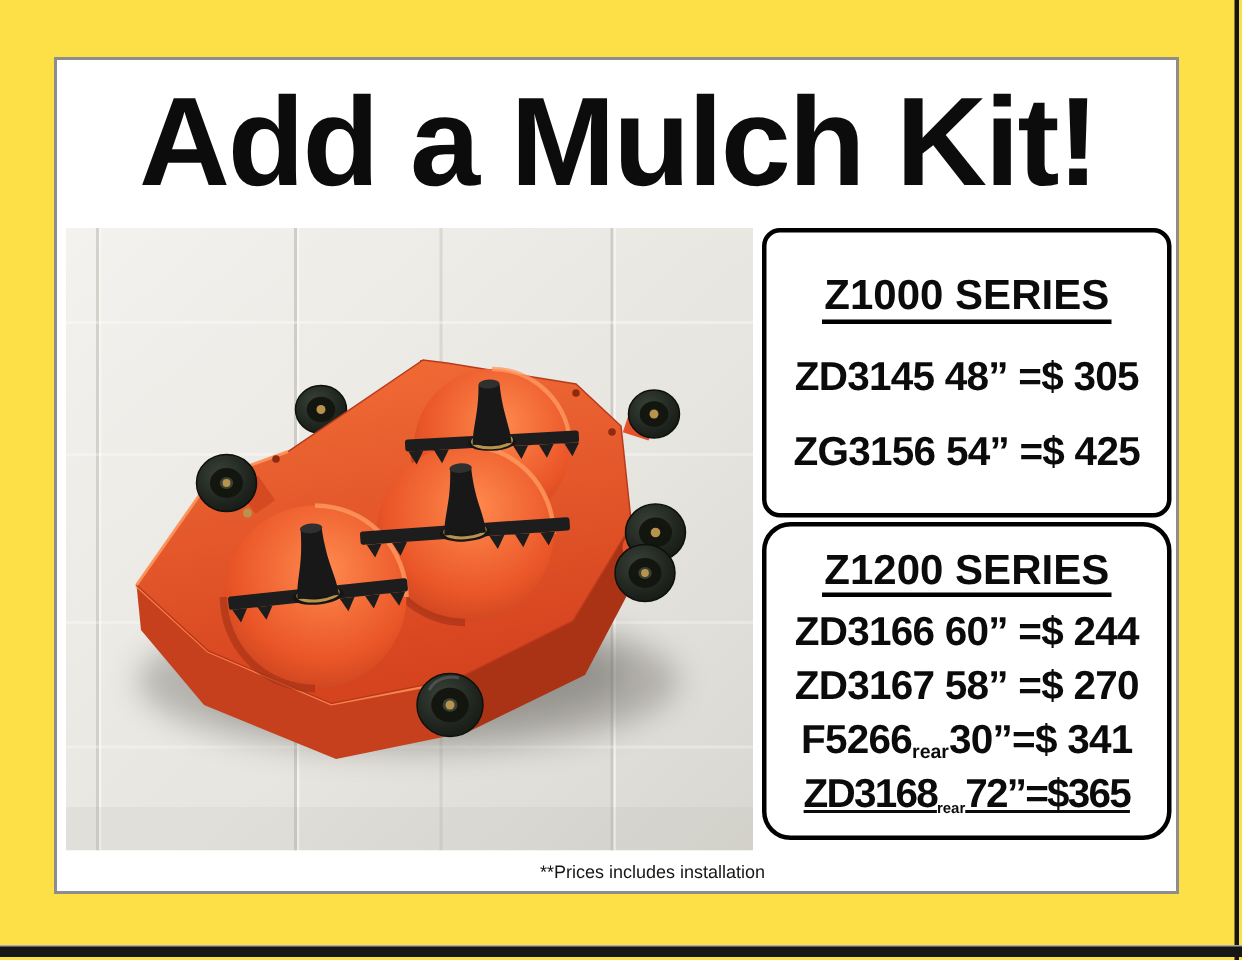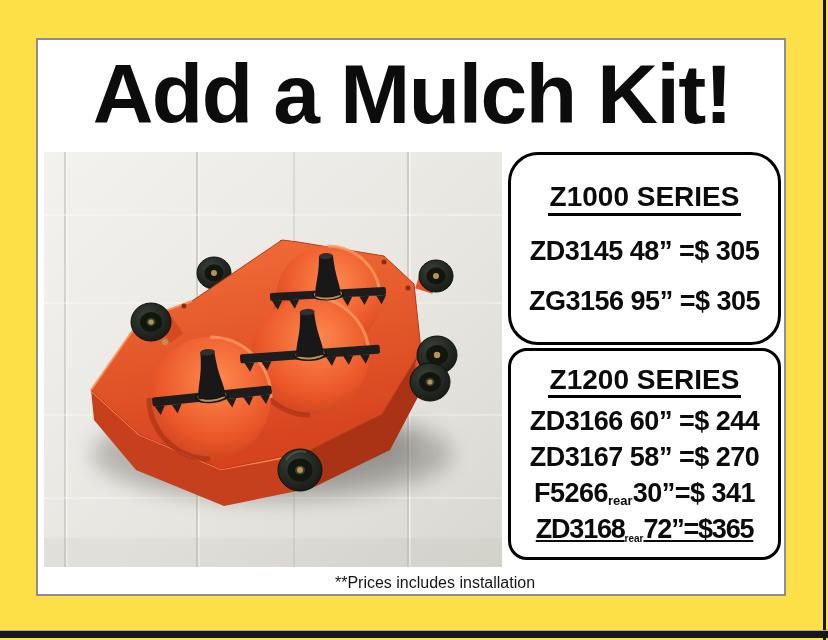--- a/index.html
+++ b/index.html
@@ -18,36 +18,36 @@
   }
   .photo {
     position:absolute; left:44px; top:152px; width:458px; height:415px;
   }
   .pricebox {
     position:absolute; left:508px; width:273px; box-sizing:border-box;
     border:3px solid #000; border-radius:30px; background:#fff;
     display:flex; flex-direction:column; align-items:center;
     justify-content:space-evenly; padding:5px 2px;
   }
-  .box-z1000 { top:152px; height:193px; }
+  .box-z1000 { top:152px; height:193px;border-radius:12px; }
   .box-z1200 { top:348px; height:212px;border-radius:19px; }
   .series-heading {
     font-size:28px; font-weight:bold; line-height:1.05; color:#0b0b0b;
     border-bottom:3px solid #000; padding:0 2px 1px 2px; white-space:nowrap;
   }
   .price-row {
     font-size:27px; font-weight:bold; letter-spacing:-0.5px; color:#0b0b0b;
     white-space:nowrap; line-height:1;
   }
   .row-tight { letter-spacing:-1.2px;text-decoration:underline; }
   .sub { font-size:13px; position:relative; top:3px; letter-spacing:0; }
   .sub-sm { font-size:10px; top:4px; }
   .footnote {
     position:absolute; left:36px; top:574px; width:752px; text-align:center;
-    padding-left:46px; box-sizing:border-box; font-size:16px; color:#161616;
+    padding-left:46px; box-sizing:border-box; font-size:12px; color:#161616;
   }
   .right-edge-line {
     position:absolute; right:2px; top:0; width:3px; height:640px; background:#161616;
   }
   .bottom-bar {
     position:absolute; left:0; top:630px; width:828px; height:7px;
     background:#161616; border-top:1px solid #a9a9a9; box-sizing:content-box;
   }
 </style>
 </head>
@@ -201,21 +201,21 @@
       <ellipse rx="12.5" ry="11.5" fill="#12160f"></ellipse>
       <ellipse rx="5" ry="4.5" fill="#3a4034"></ellipse>
       <circle r="3" fill="#b7934e"></circle>
       <path d="M-14 -10 A17 16 0 0 1 6 -18" fill="none" stroke="#ffffff" stroke-width="2" opacity="0.15"></path>
     </g>
   </svg>
 
   <div class="pricebox box-z1000">
     <div class="series-heading">Z1000 SERIES</div>
     <div class="price-row"><span>ZD3145</span><span class="sub"></span><span> 48” =$ 305</span></div>
-    <div class="price-row"><span>ZG3156</span><span class="sub"></span><span> 95” =$ 305</span></div>
+    <div class="price-row"><span>ZG3156</span><span class="sub"></span><span> 54” =$ 425</span></div>
   </div>
 
   <div class="pricebox box-z1200">
     <div class="series-heading">Z1200 SERIES</div>
     <div class="price-row"><span>ZD3166</span><span class="sub"></span><span> 60” =$ 244</span></div>
     <div class="price-row"><span>ZD3167</span><span class="sub"></span><span> 58” =$ 270</span></div>
     <div class="price-row"><span>F5266</span><span class="sub">rear</span><span>30”=$ 341</span></div>
     <div class="price-row row-tight"><span>ZD3168</span><span class="sub sub-sm">rear</span><span>72”=$365</span></div>
   </div>
 

